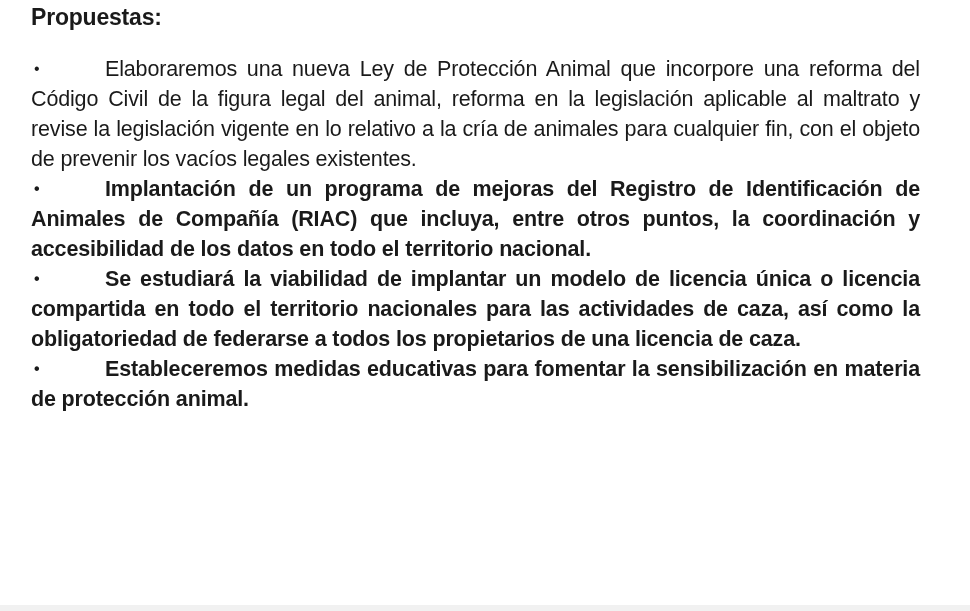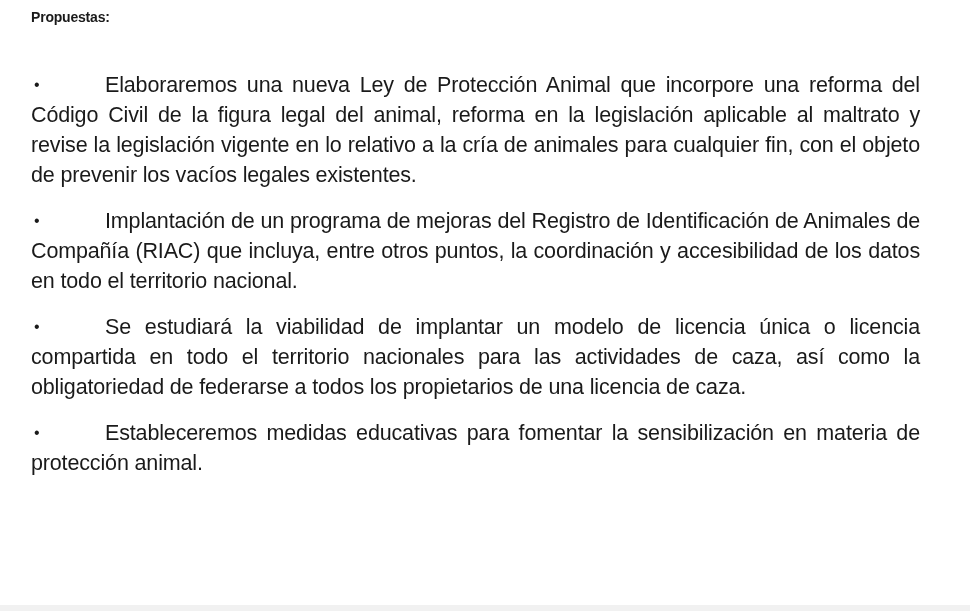--- a/index.html
+++ b/index.html
@@ -36,21 +36,21 @@
   }
 
   #content {
     position: absolute;
     left: 31px;
     top: 0px;
     width: 889px;   
   }
 
   .doc-heading {
-    font-size: 14px;
+    font-size: 23px;
     font-weight: 700;
     line-height: 30px;
     letter-spacing: -0.2px;
     margin: 0;
     padding-top: 2px;
     text-align: left;
     white-space: nowrap;
   }
 
   .proposal-para {
@@ -59,22 +59,22 @@
     line-height: 30px;
     letter-spacing: -0.15px;
     margin: 0;
     text-align: justify;
     text-justify: inter-word;
     hyphens: none;
     word-spacing: 0px;
   }
 
   
-  .proposal-para.first-para { margin-top: 38px; }
-  .proposal-para + .proposal-para { margin-top: 16px; }
+  .proposal-para.first-para { margin-top: 22px; }
+  .proposal-para + .proposal-para { margin-top: 0; font-weight: bold; }
 
   
   .bullet-marker {
     display: inline-block;
     width: 74px;
     font-size: 21.5px;
     line-height: 30px;
     text-indent: 3px;
   }
 

